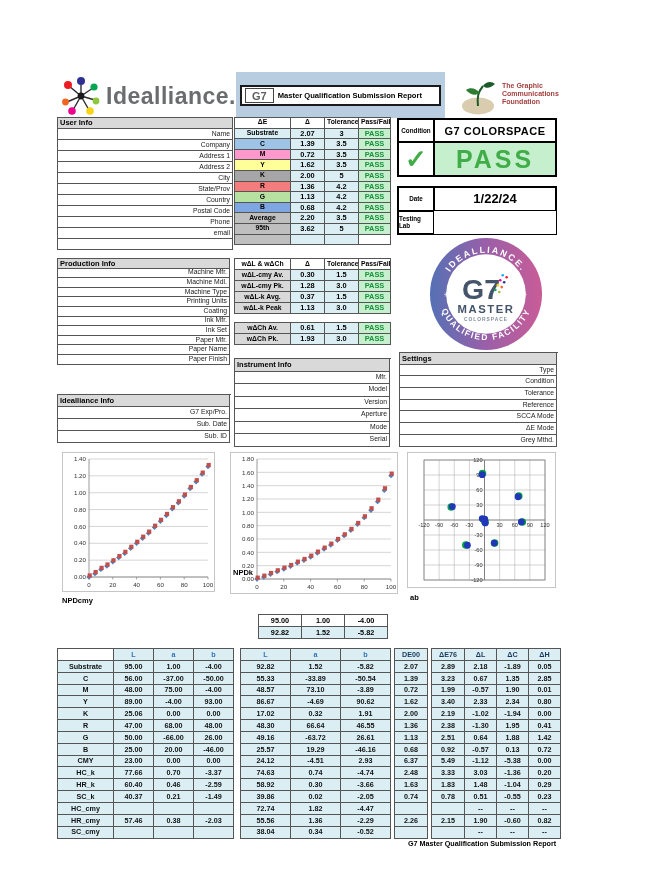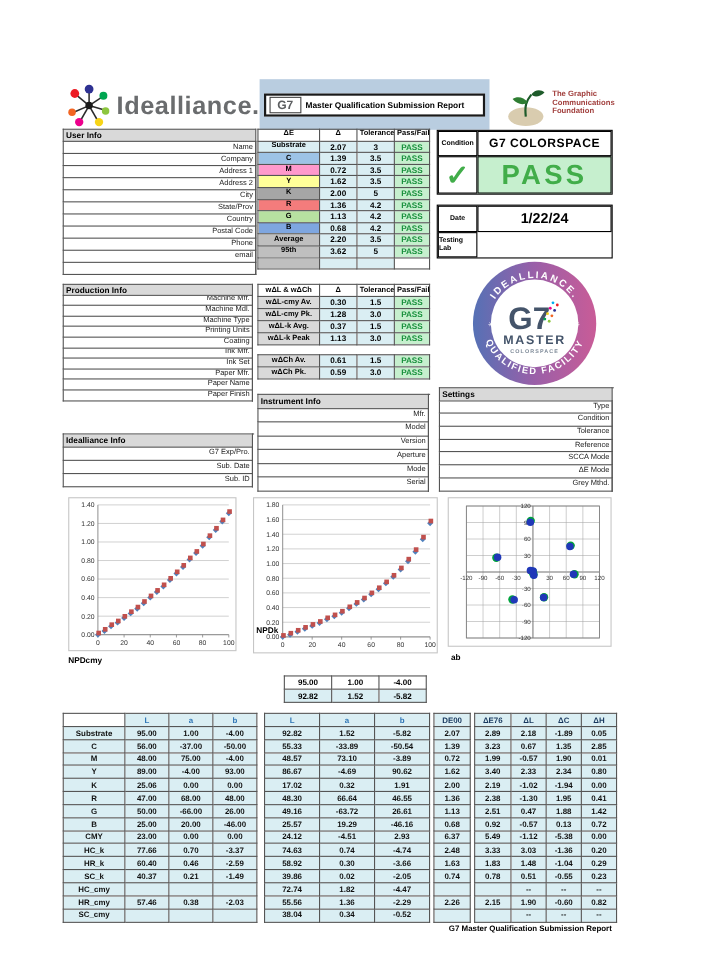--- a/index.html
+++ b/index.html
@@ -384,21 +384,21 @@
         </colgroup>
         <tbody>
           <tr>
             <td class="rlbl" style="background: rgb(217, 217, 217);">wΔCh Av.</td>
             <td class="pale">0.61</td>
             <td class="pale">1.5</td>
             <td class="pass">PASS</td>
           </tr>
           <tr>
             <td class="rlbl" style="background: rgb(217, 217, 217);">wΔCh Pk.</td>
-            <td class="pale">0.59</td>
+            <td class="pale">1.93</td>
             <td class="pale">3.0</td>
             <td class="pass">PASS</td>
           </tr>
         </tbody>
       </table>
     </div>
 
   <svg class="abs" style="left:428px;top:236px" width="116" height="116" viewBox="0 0 118 118">
     <defs>
       <linearGradient id="ringG" x1="0" y1="0" x2="1" y2="0">
@@ -1071,21 +1071,21 @@
               <td style="padding: 0px 1px;">0.00</td>
             </tr>
             <tr>
               <td style="padding: 0px 1px;">2.38</td>
               <td style="padding: 0px 1px;">-1.30</td>
               <td style="padding: 0px 1px;">1.95</td>
               <td style="padding: 0px 1px;">0.41</td>
             </tr>
             <tr>
               <td style="padding: 0px 1px;">2.51</td>
-              <td style="padding: 0px 1px;">0.47</td>
+              <td style="padding: 0px 1px;">0.64</td>
               <td style="padding: 0px 1px;">1.88</td>
               <td style="padding: 0px 1px;">1.42</td>
             </tr>
             <tr>
               <td style="padding: 0px 1px;">0.92</td>
               <td style="padding: 0px 1px;">-0.57</td>
               <td style="padding: 0px 1px;">0.13</td>
               <td style="padding: 0px 1px;">0.72</td>
             </tr>
             <tr>

